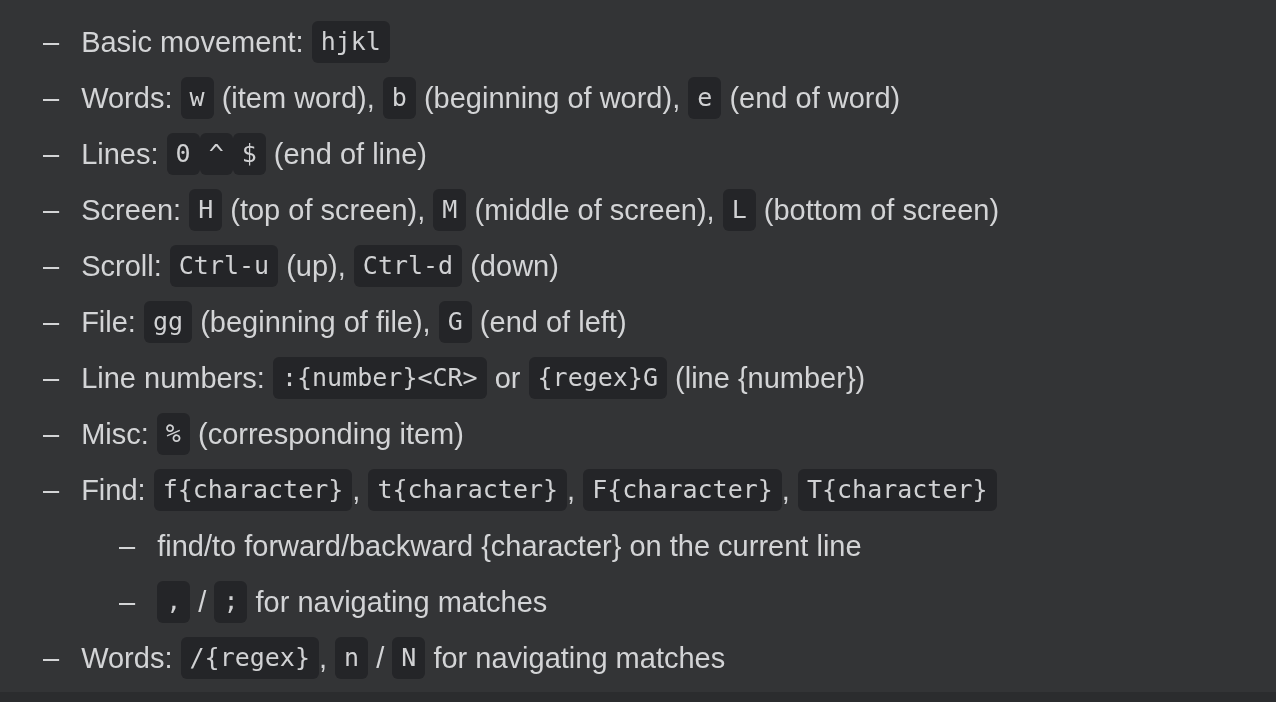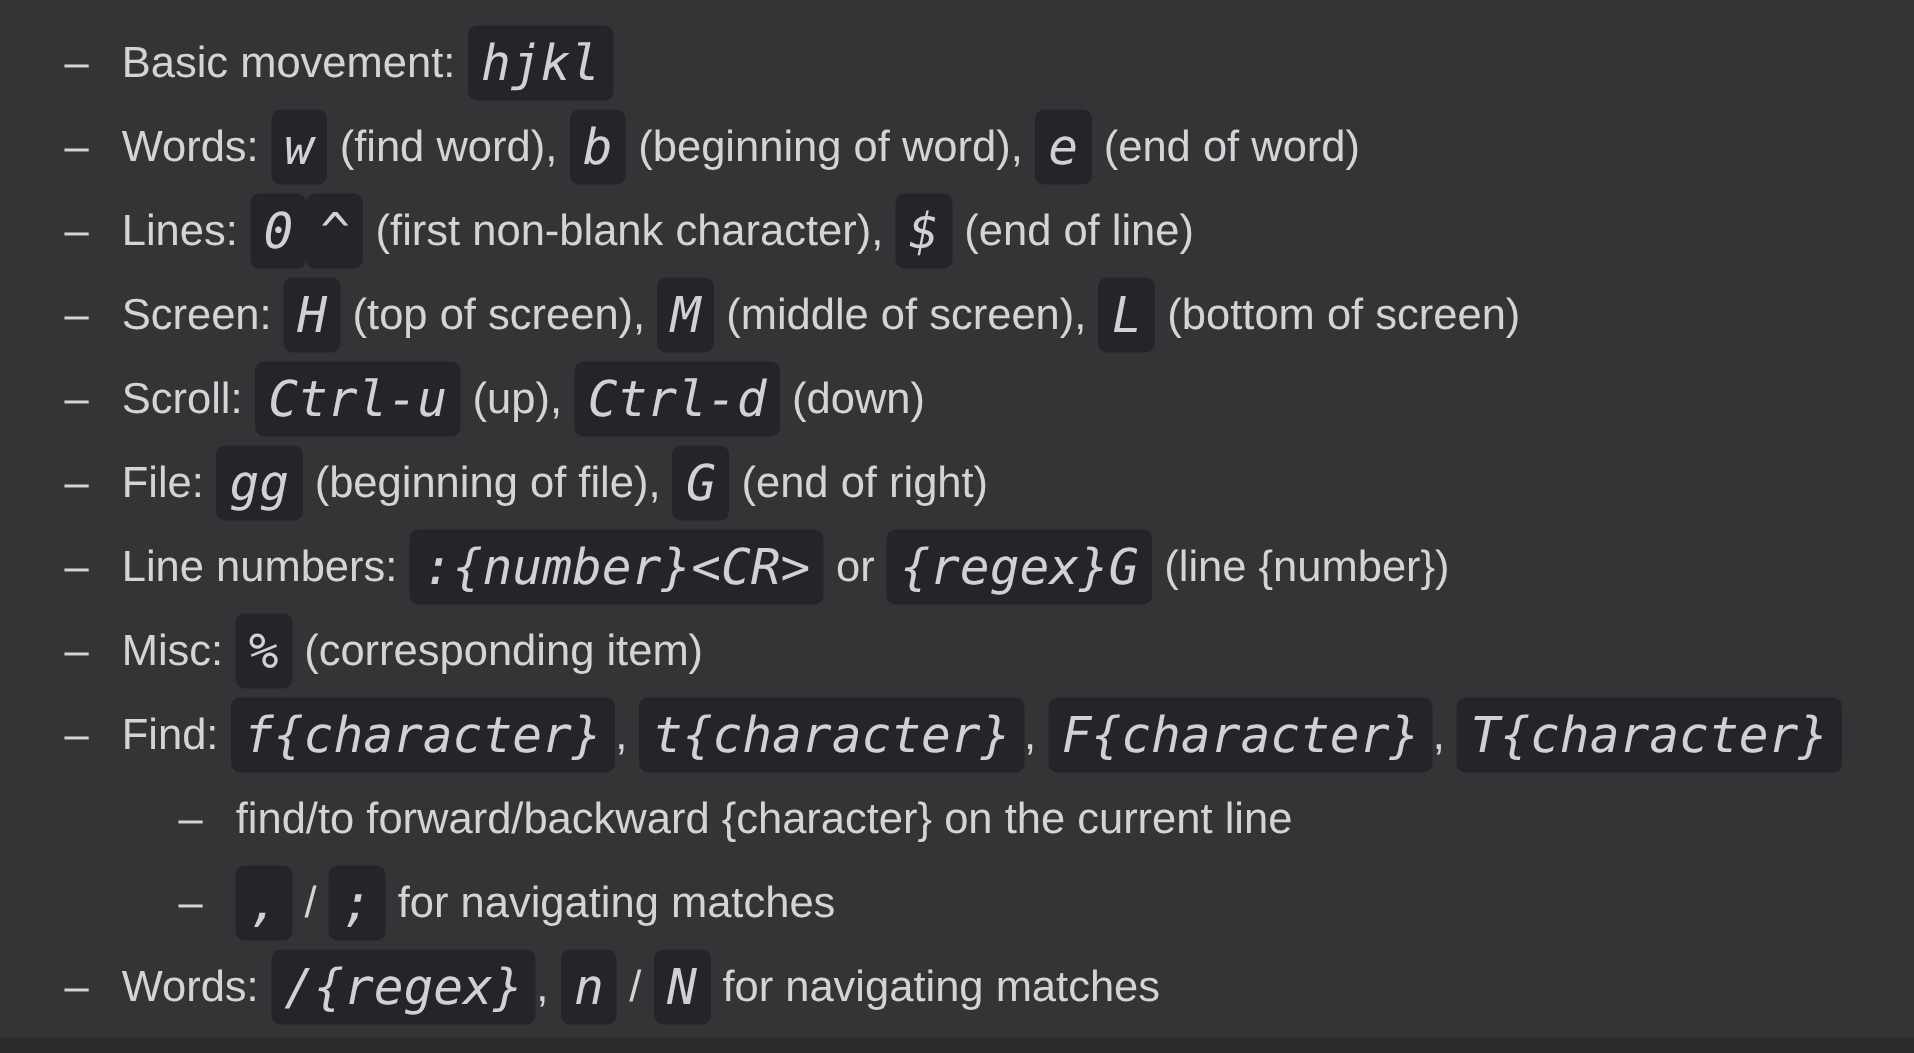--- a/index.html
+++ b/index.html
@@ -38,49 +38,48 @@
   }
   .content {
     display: flex;
     align-items: center;
     white-space: pre;
     justify-content: flex-end;
   }
   .content span { white-space: pre; }
   .content code {
     font-family: "DejaVu Sans Mono", "Liberation Mono", monospace;
-    font-size: 33px;
+    font-size: 25px;
     line-height: 1;
     color: var(--code-text);
     background: var(--code-bg);
     padding: 8px 9px 9px 9px;
     border-radius: 6px;
     white-space: pre;
-    font-style: italic;
   }
   .bottom-strip {
     position: absolute;
     left: 0;
     bottom: 0;
     width: 100%;
     height: 10px;
     background: var(--strip);
   }
 </style>
 </head>
 <body>
 
 <main class="notes">
   <div>
       <div class="li lvl0"><span class="dash">–</span><span class="content"><span>Basic movement: </span><code>hjkl</code></span></div>
-      <div class="li lvl0"><span class="dash">–</span><span class="content"><span>Words: </span><code>w</code><span> (find word), </span><code>b</code><span> (beginning of word), </span><code>e</code><span> (end of word)</span></span></div>
-      <div class="li lvl0"><span class="dash">–</span><span class="content"><span>Lines: </span><code>0</code><code>^</code><span> (first non-blank character), </span><code>$</code><span> (end of line)</span></span></div>
+      <div class="li lvl0"><span class="dash">–</span><span class="content"><span>Words: </span><code>w</code><span> (item word), </span><code>b</code><span> (beginning of word), </span><code>e</code><span> (end of word)</span></span></div>
+      <div class="li lvl0"><span class="dash">–</span><span class="content"><span>Lines: </span><code>0</code><code>^</code><code>$</code><span> (end of line)</span></span></div>
       <div class="li lvl0"><span class="dash">–</span><span class="content"><span>Screen: </span><code>H</code><span> (top of screen), </span><code>M</code><span> (middle of screen), </span><code>L</code><span> (bottom of screen)</span></span></div>
       <div class="li lvl0"><span class="dash">–</span><span class="content"><span>Scroll: </span><code>Ctrl-u</code><span> (up), </span><code>Ctrl-d</code><span> (down)</span></span></div>
-      <div class="li lvl0"><span class="dash">–</span><span class="content"><span>File: </span><code>gg</code><span> (beginning of file), </span><code>G</code><span> (end of right)</span></span></div>
+      <div class="li lvl0"><span class="dash">–</span><span class="content"><span>File: </span><code>gg</code><span> (beginning of file), </span><code>G</code><span> (end of left)</span></span></div>
       <div class="li lvl0"><span class="dash">–</span><span class="content"><span>Line numbers: </span><code>:{number}&lt;CR&gt;</code><span> or </span><code>{regex}G</code><span> (line {number})</span></span></div>
       <div class="li lvl0"><span class="dash">–</span><span class="content"><span>Misc: </span><code>%</code><span> (corresponding item)</span></span></div>
       <div class="li lvl0"><span class="dash">–</span><span class="content"><span>Find: </span><code>f{character}</code><span>, </span><code>t{character}</code><span>, </span><code>F{character}</code><span>, </span><code>T{character}</code></span></div>
       <div class="li lvl1"><span class="dash">–</span><span class="content"><span>find/to forward/backward {character} on the current line</span></span></div>
       <div class="li lvl1"><span class="dash">–</span><span class="content"><code>,</code><span> / </span><code>;</code><span> for navigating matches</span></span></div>
       <div class="li lvl0"><span class="dash">–</span><span class="content"><span>Words: </span><code>/{regex}</code><span>, </span><code>n</code><span> / </span><code>N</code><span> for navigating matches</span></span></div>
     </div>
 </main>
 <div class="bottom-strip"></div>
 

